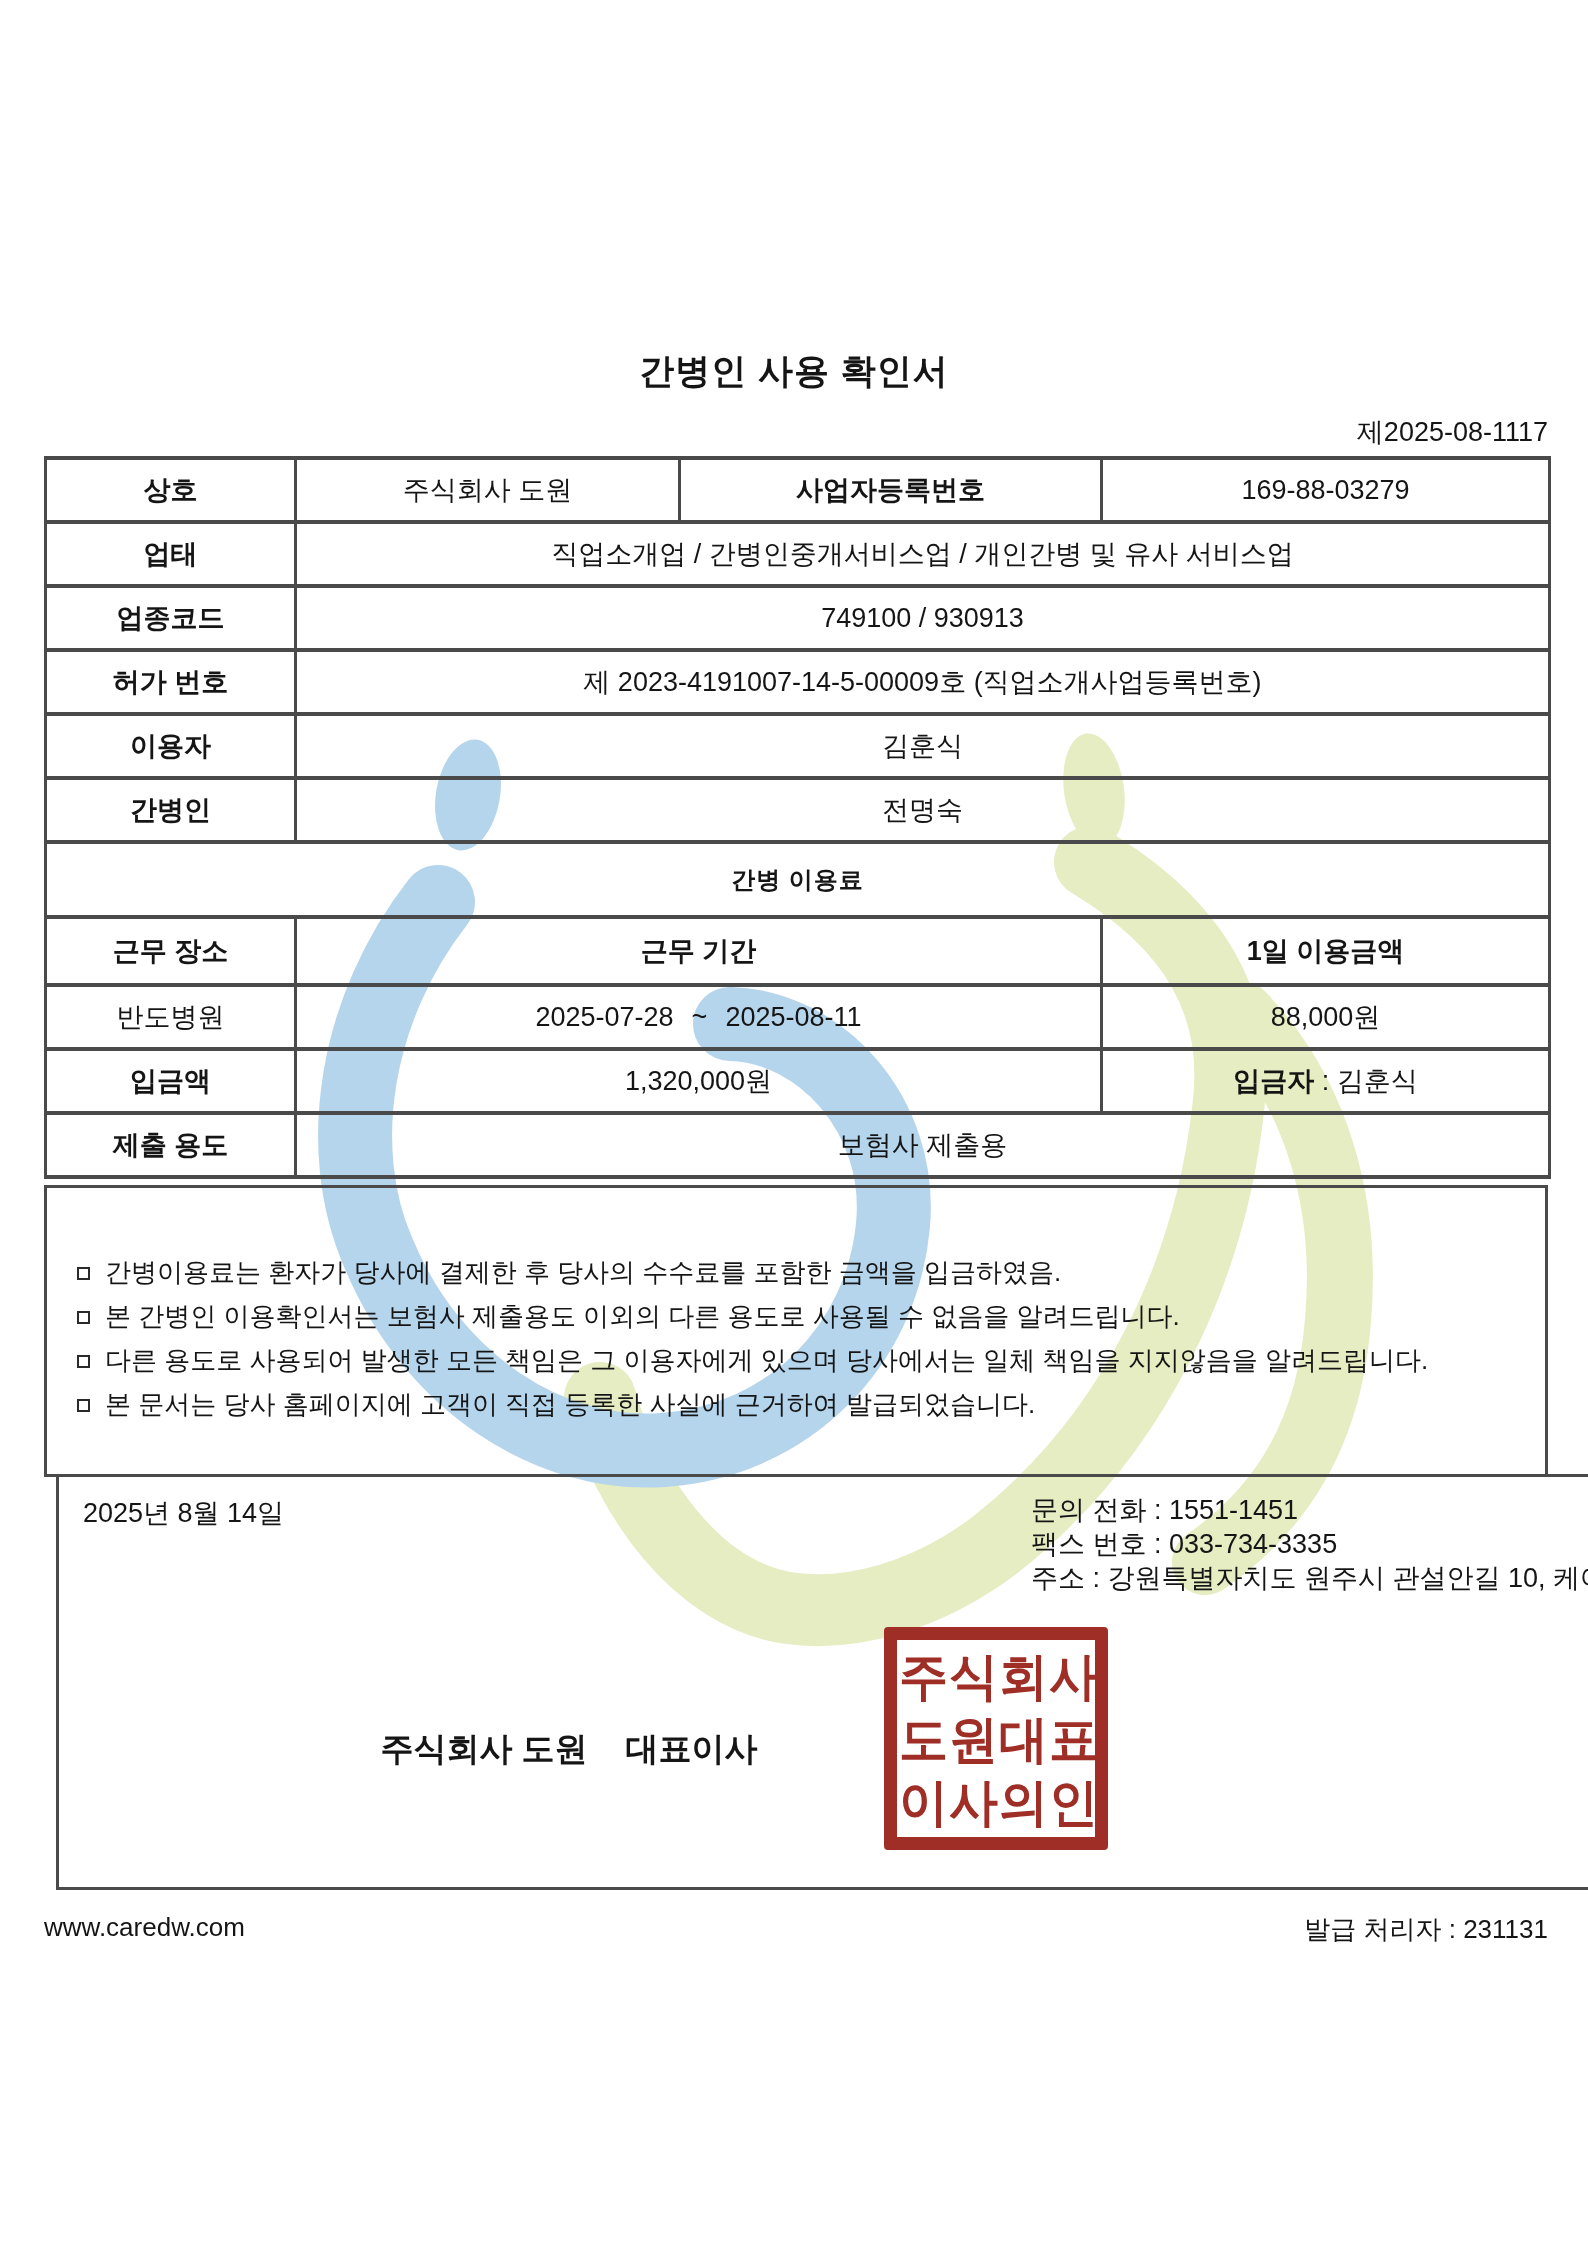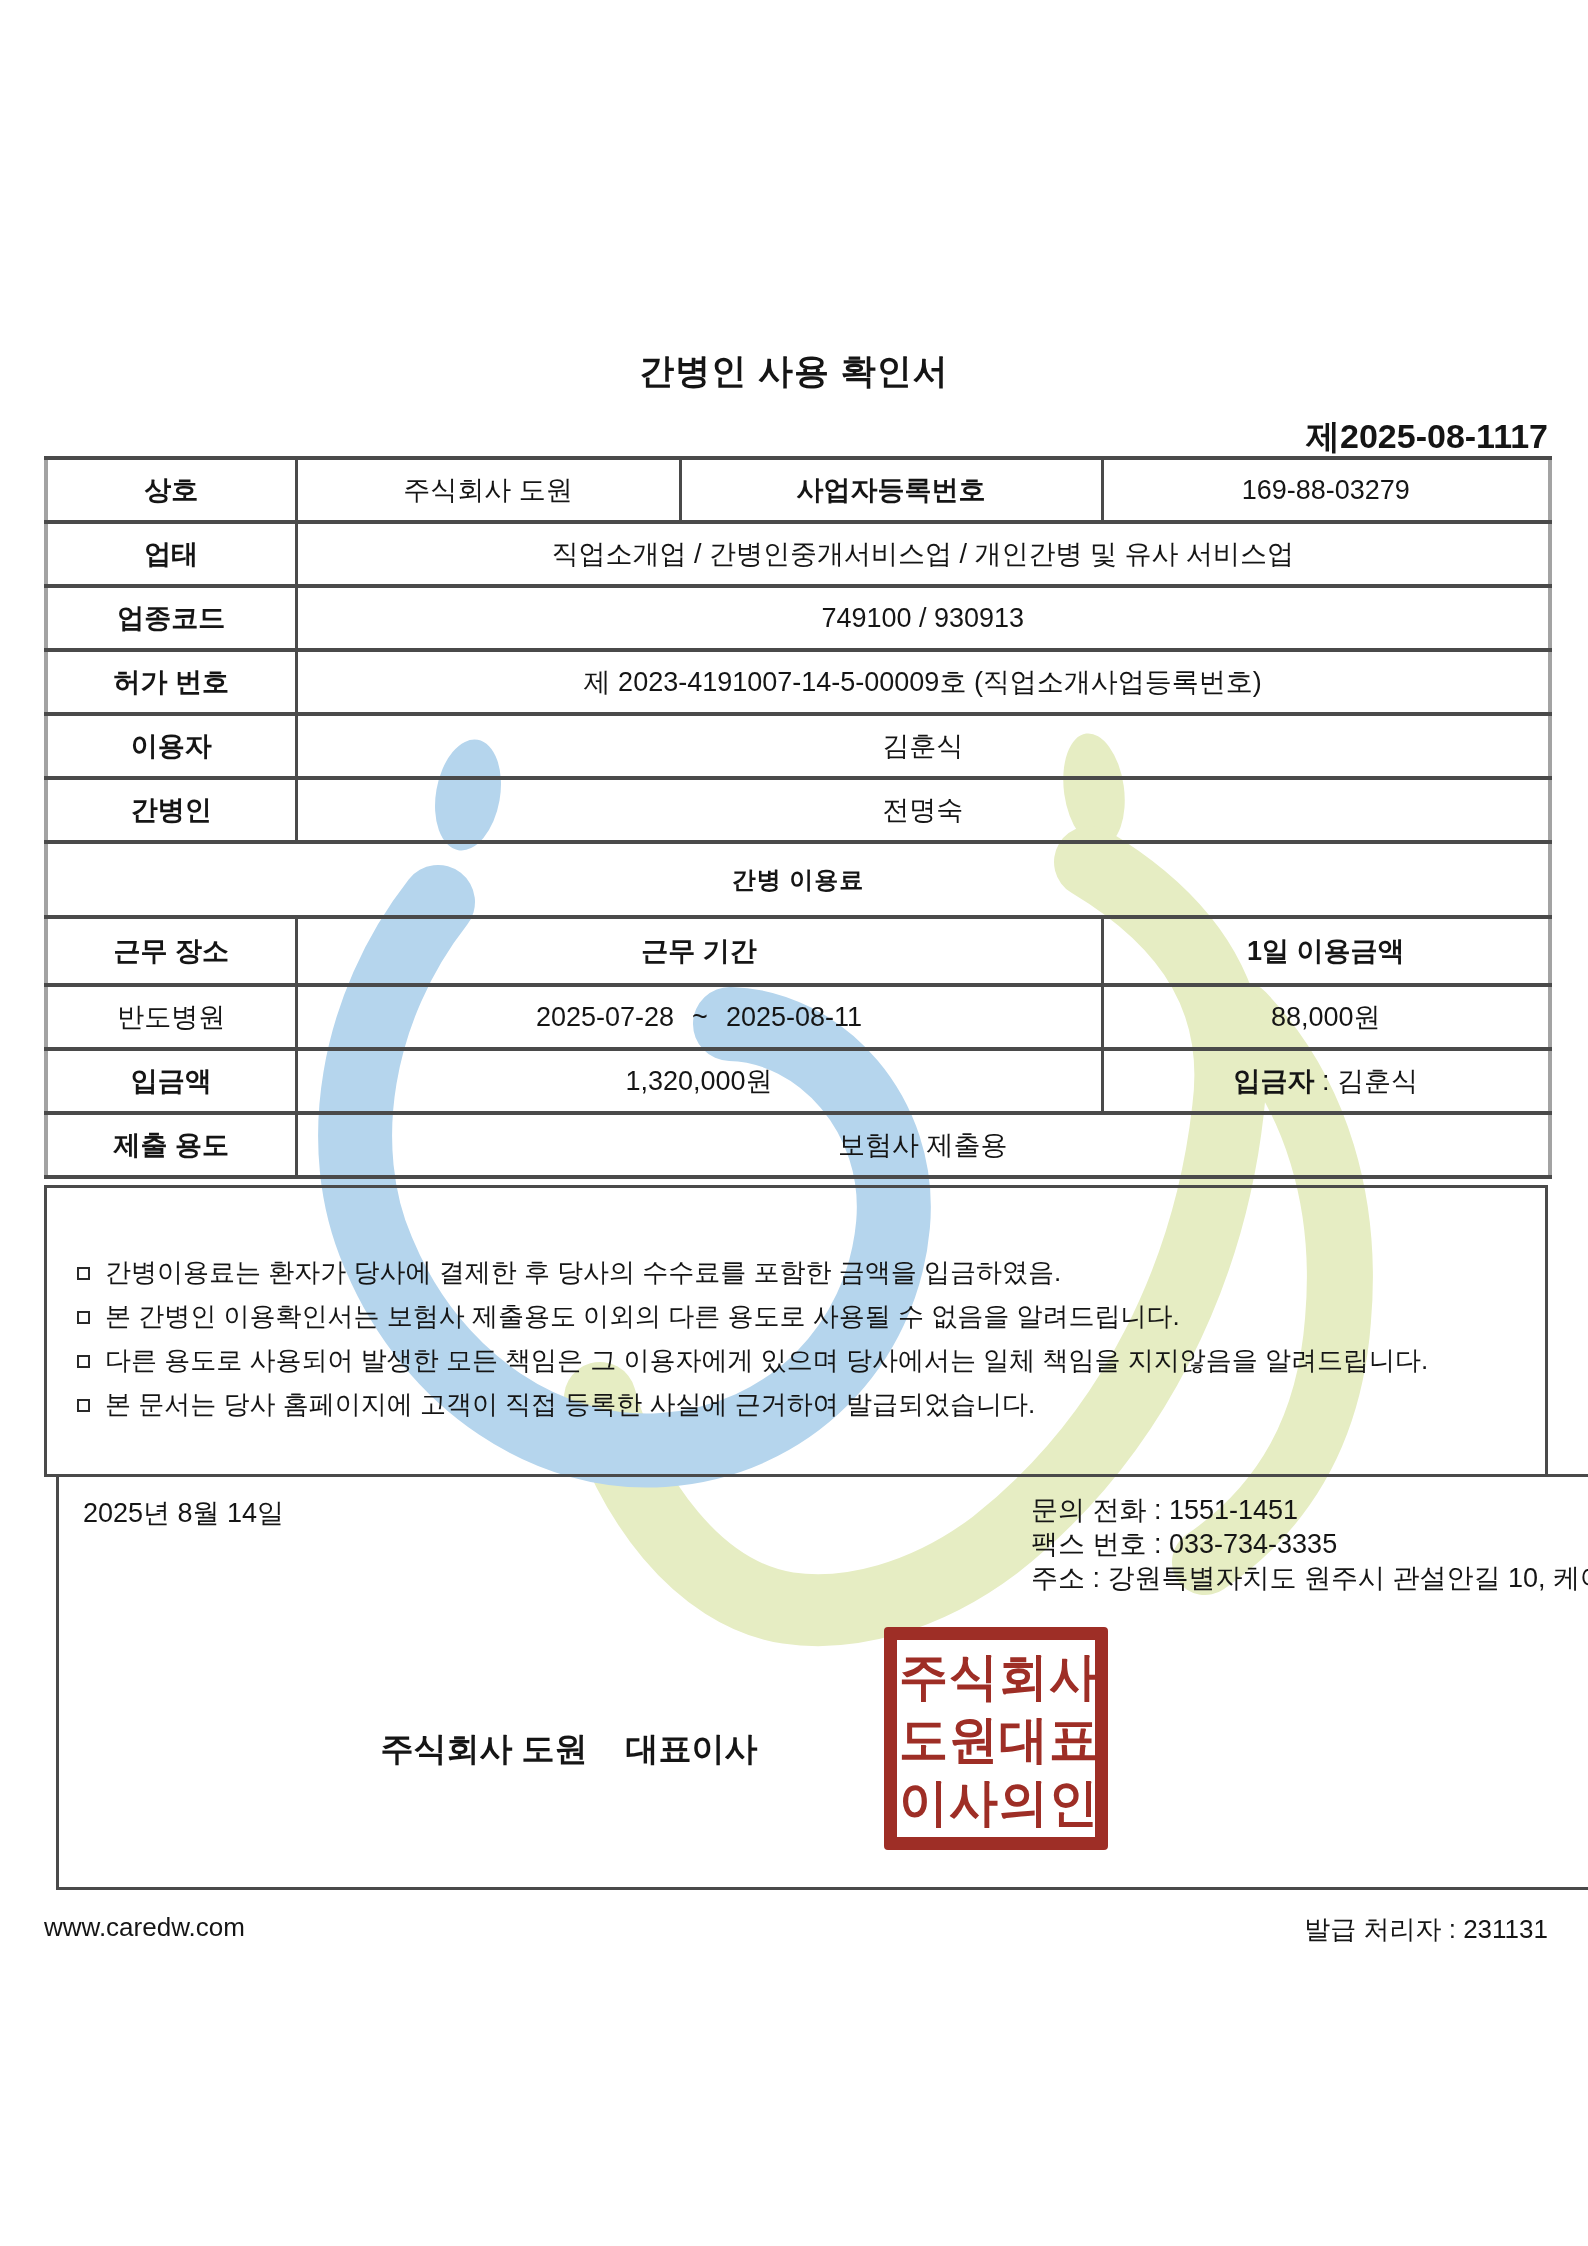--- a/index.html
+++ b/index.html
@@ -13,38 +13,37 @@
   }
   #watermark{position:absolute;left:0;top:0;z-index:0;}
   .content{position:absolute;z-index:1;}
 
   .doc-title{
     left:0;top:348px;width:1588px;
     text-align:center;font-size:35px;font-weight:bold;letter-spacing:1px;
   }
   .doc-number{
     top:414px;right:40px;
-    font-size:34px;
-    font-weight:bold;
+    font-size:27px;
   }
 
   table.main{
     left:44px;top:456px;width:1504px;
     border-collapse:collapse;table-layout:fixed;
     font-size:27px;
   }
   table.main td{
     border:3px solid #4a4a4a;
     border-top-width:4px;border-bottom-width:4px;
     text-align:center;vertical-align:middle;
     padding:0 6px;
     background:transparent;
     overflow:hidden;
   }
-  table.main{border:4px solid #a3a3a3;}
+  table.main{border:2px solid #a3a3a3;}
   tr.r{height:64px;}
   tr.r-fee{height:75px;}
   tr.r-head{height:68px;}
   .lbl{font-weight:bold;}
   .fee-title{font-size:24px;font-weight:bold;letter-spacing:1px;}
   .tilde{margin:0 18px;}
 
   .notes-box{
     left:44px;top:1185px;width:1504px;height:292px;
     border:3px solid #4a4a4a;box-sizing:border-box;

